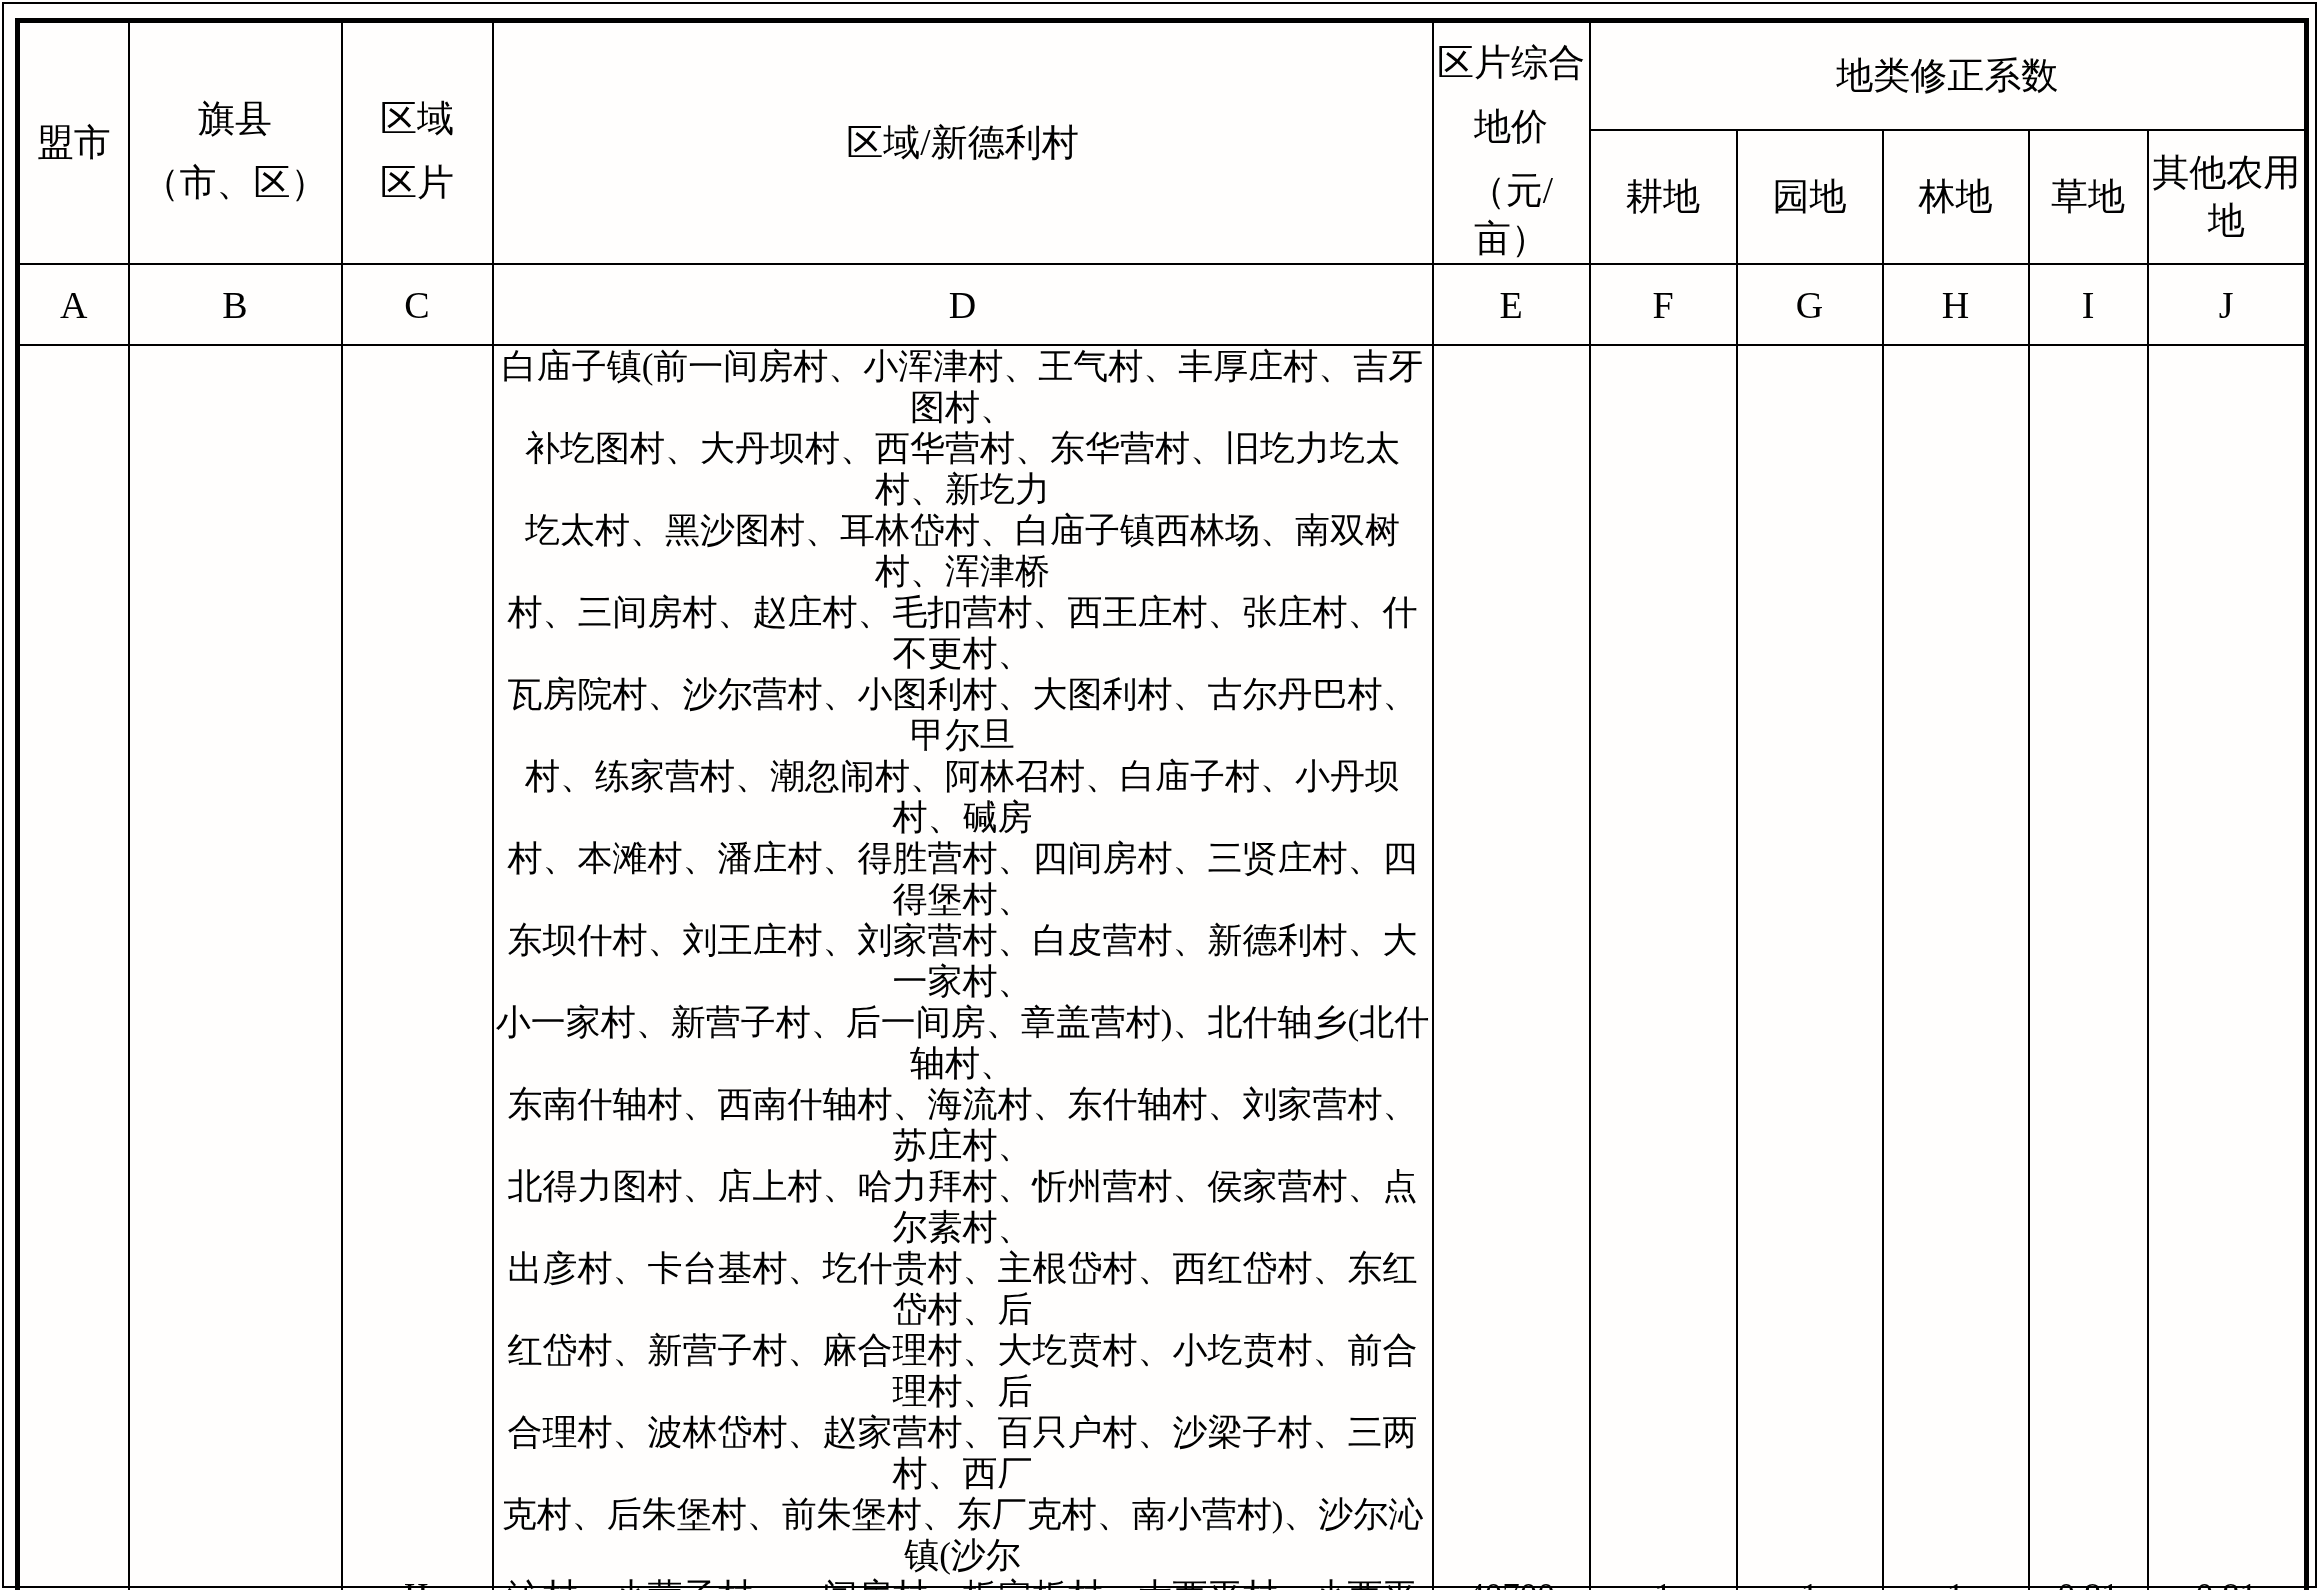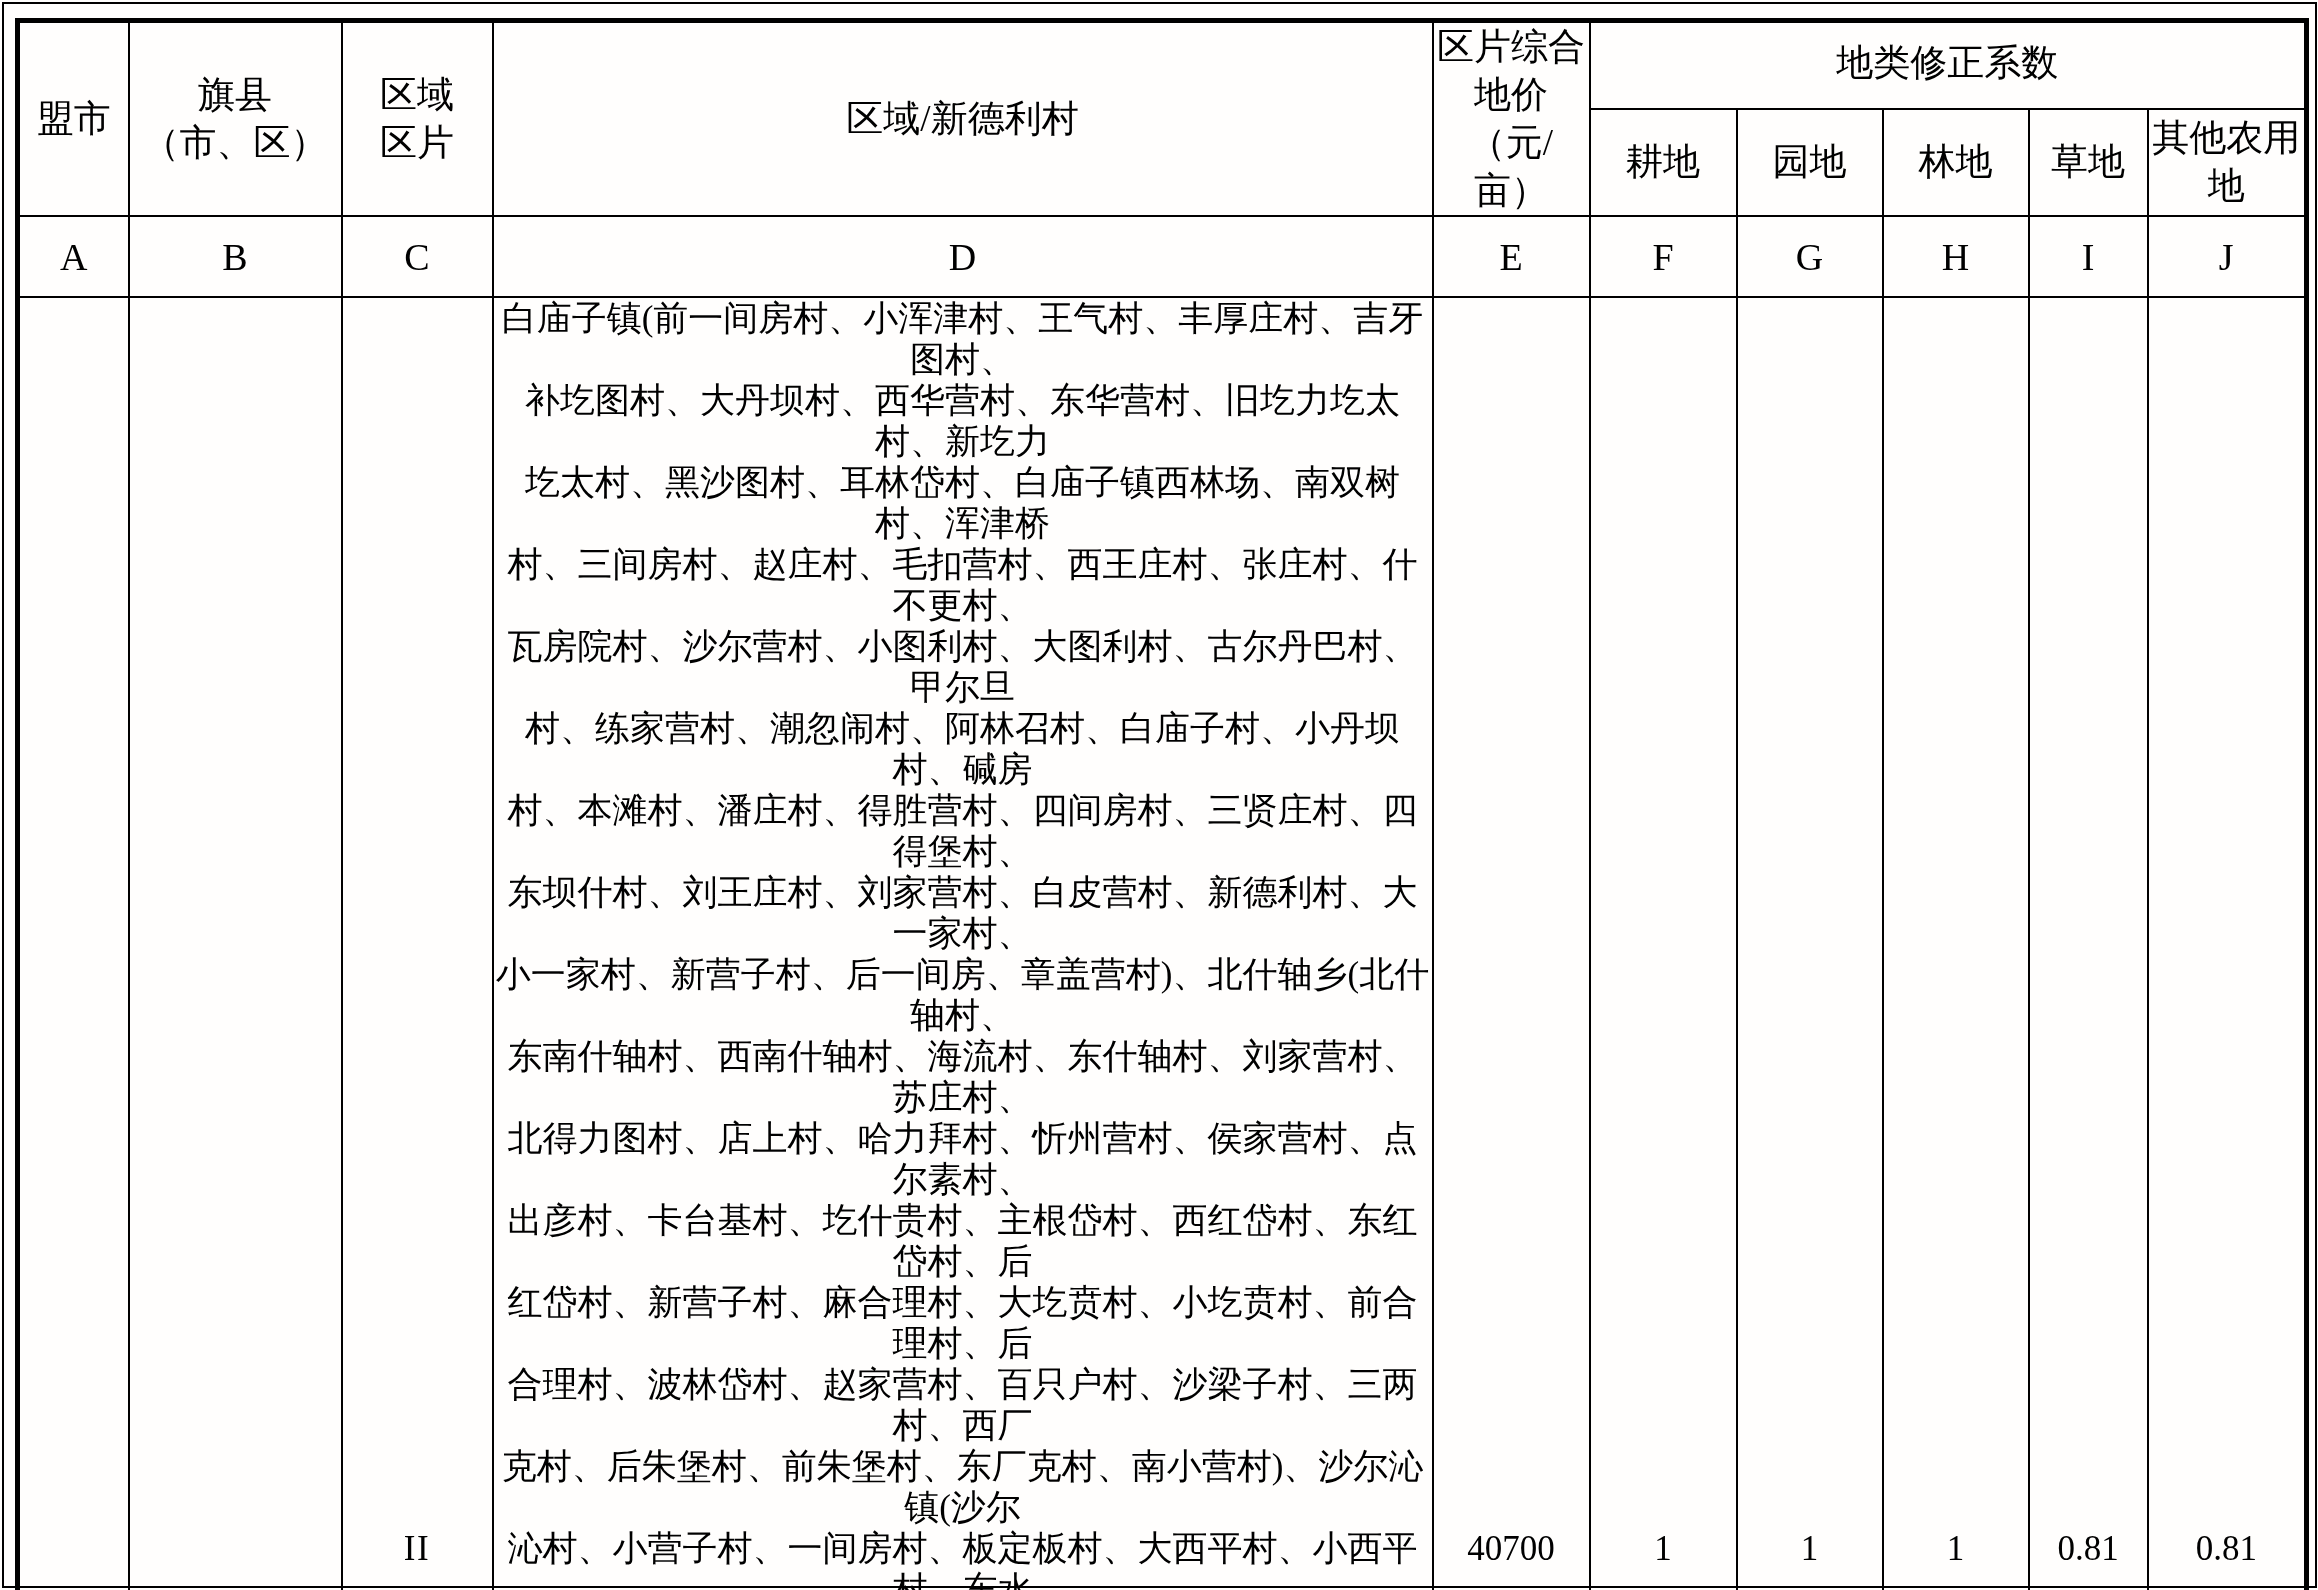--- a/index.html
+++ b/index.html
@@ -38,41 +38,41 @@
     vertical-align: middle;
     padding: 0;
     overflow: hidden;
   }
   
   .r-head1 td, .r-head2 td {
     font-size: 37px;
     line-height: 48px;
   }
   .r-head2 td { border-bottom-width: 4.2px; }
-  .cell-coef-group { border-bottom-width: 3.3px; font-family: Liberation Mono, monospace; }
+  .cell-coef-group { border-bottom-width: 3.3px; }
   
   .r-letters td {
     font-size: 38px;
     height: 79px;
     border-bottom-width: 4.2px;
   }
   .r-head1 { height: 80px; }
   .r-head2 { height: 83px; }
   
   .r-data td { font-size: 35px; }
   .cell-zone-value { font-size: 37px; letter-spacing: 1.7px; }
   .cell-description {
     text-align: left;
     vertical-align: top;
     font-size: 30px;
     line-height: 41px;
     padding: 18.3px 5px 0 6.7px;
     white-space: pre-line;
   }
-  .hdr-line { display: block; }
+  .hdr-line { display: block; margin-top: 16px; }
 </style>
 </head>
 <body>
 
 <div class="canvas">
   <div class="page-frame"></div>
 
   <table class="land-table">
     <colgroup>
       <col style="width:111px">

